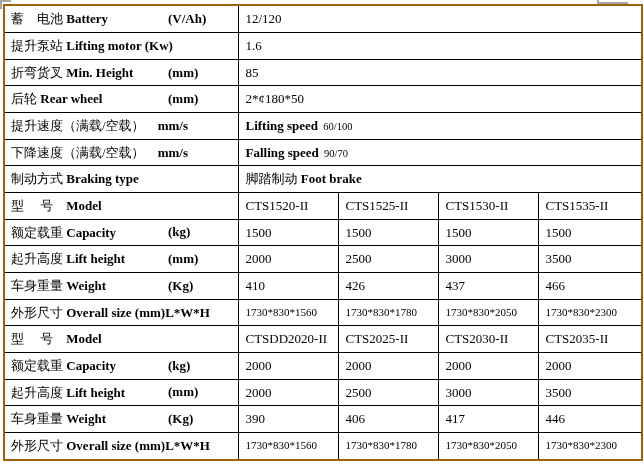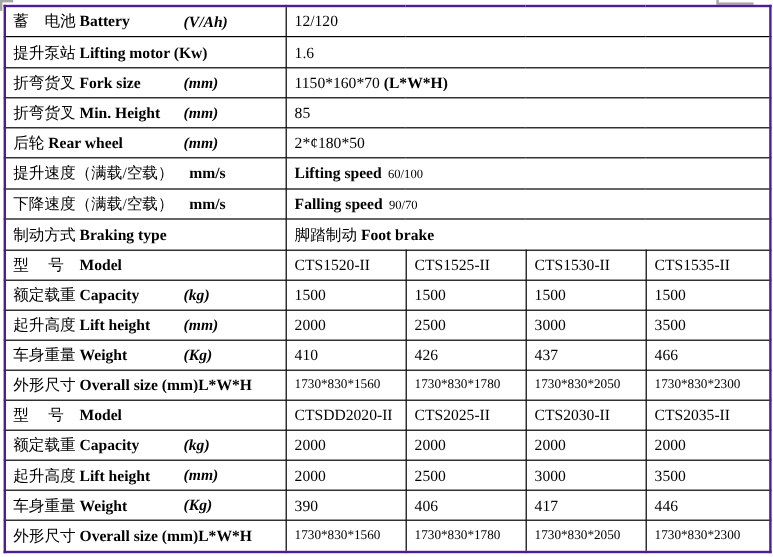--- a/index.html
+++ b/index.html
@@ -1,28 +1,28 @@
 <!DOCTYPE html>
 <html><head>
 <meta charset="utf-8">
 <style>
   html,body{margin:0;padding:0;background:#ffffff;}
   .page{position:relative;width:644px;height:464px;background:#ffffff;overflow:hidden;
         font-family:"Liberation Serif","DejaVu Serif",serif;color:#000;}
   .handle{position:absolute;background:#a6a6a6;}
   table.spec{position:absolute;left:3px;top:4px;width:638px;height:457px;
-             border-collapse:collapse;table-layout:fixed;border:2px solid #4c1d95;}
+             border-collapse:collapse;table-layout:fixed;border:2px solid #a16207;}
   td{border:1px solid #000;vertical-align:middle;overflow:hidden;white-space:pre;
      font-size:13px;line-height:1.05;padding:0;}
   td.label{position:relative;padding-left:6px;}
   td.val{padding-left:7px;margin-top:36px;}
   .b{font-weight:bold;}
   .en{font-weight:bold;}
   .unit{font-weight:bold;}
-  .unit.gap{position:absolute;left:148px;top:50%;transform:translateY(-50%);font-style:italic;}
+  .unit.gap{position:absolute;left:163px;top:50%;transform:translateY(-50%);}
   .sm{font-size:10.5px;}
   td.small{font-size:11px;}
 </style>
 </head>
 <body>
 
 <div class="page">
 
   <div class="handle" style="left:0;top:0;width:11px;height:2px;"></div>
   <div class="handle" style="left:0;top:0;width:2px;height:9px;"></div>
@@ -38,24 +38,20 @@
         <col style="width: 104px;">
       </colgroup>
     <tbody>
         <tr>
           <td class="label"><span class="zh">蓄　电池 </span><span class="en">Battery</span><span class="unit gap">(V/Ah)</span></td>
           <td class="val" colspan="4"><span class="">12/120</span></td>
         </tr>
         <tr>
           <td class="label"><span class="zh">提升泵站 </span><span class="en">Lifting motor </span><span class="unit">(Kw)</span></td>
           <td class="val" colspan="4"><span class="">1.6</span></td>
-        </tr>
-        <tr>
-          <td class="label"><span class="zh">折弯货叉 </span><span class="en">Fork size</span><span class="unit gap">(mm)</span></td>
-          <td class="val" colspan="4"><span class="">1150*160*70 </span><span class="b ">(L*W*H)</span></td>
         </tr>
         <tr>
           <td class="label"><span class="zh">折弯货叉 </span><span class="en">Min. Height</span><span class="unit gap">(mm)</span></td>
           <td class="val" colspan="4"><span class="">85</span></td>
         </tr>
         <tr>
           <td class="label"><span class="zh">后轮 </span><span class="en">Rear wheel</span><span class="unit gap">(mm)</span></td>
           <td class="val" colspan="4"><span class="">2*¢180*50</span></td>
         </tr>
         <tr>

